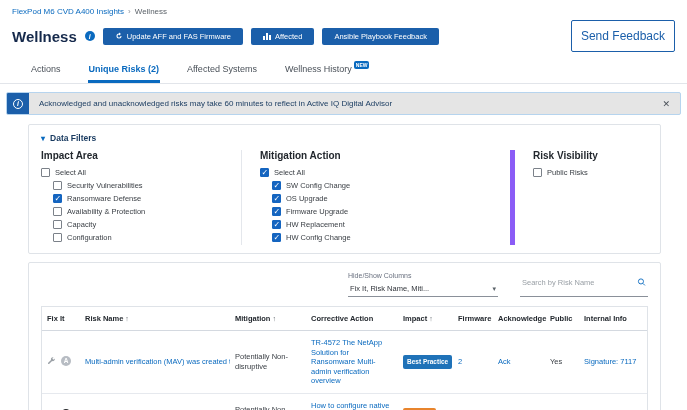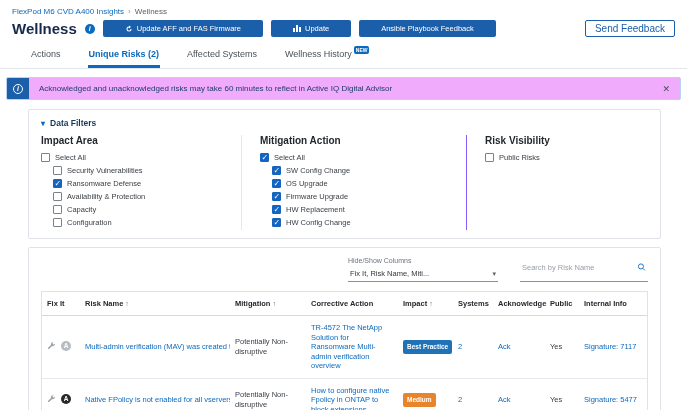--- a/index.html
+++ b/index.html
@@ -11,51 +11,51 @@
   .breadcrumb { padding:7px 12px 0; font-size:8px; display:flex; gap:4px; align-items:center; }
   .breadcrumb .link { color:#0a6abf; cursor:pointer; }
   .breadcrumb .sep { color:#8a9099; }
   .breadcrumb .current { color:#5b6269; }
 
   
   .header-row { display:flex; align-items:center; padding:4px 12px 3px; gap:8px; }
   .page-title { font-size:15px; font-weight:bold; color:#15294b; }
   .info-dot { width:10px; height:10px; border-radius:50%; background:#0a6abf; color:#fff; font-size:7px;
               display:inline-flex; align-items:center; justify-content:center; font-style:italic; font-weight:bold; cursor:pointer; }
-  .btn-primary { background:#1b5faa; color:#fff; border:none; border-radius:2px; font-size:7.5px; padding:4px 22px;
+  .btn-primary { background:#1b5faa; color:#fff; border:none; border-radius:2px; font-size:7.5px; padding:4px 12px;
                  display:inline-flex; align-items:center; gap:4px; cursor:pointer; font-family:inherit; }
-  .btn-outline { background:#fff; color:#1b5faa; border:1px solid #1b5faa; border-radius:2px; font-size:10px;
-                 padding:2px 9px; cursor:pointer; margin-left:auto; font-family:inherit; }
+  .btn-outline { background:#fff; color:#1b5faa; border:1px solid #1b5faa; border-radius:2px; font-size:12px;
+                 padding:8px 9px; cursor:pointer; margin-left:auto; font-family:inherit; }
   .bars-icon { display:inline-flex; align-items:flex-end; gap:1px; height:7px; }
   .bars-icon i { width:2px; background:#fff; display:block; }
   .bars-icon i:nth-child(1){height:4px;} .bars-icon i:nth-child(2){height:7px;} .bars-icon i:nth-child(3){height:5px;}
 
   
   .tabs { display:flex; gap:26px; padding:6px 12px 0 30px; border-bottom:1px solid #e2e5ea; }
   .tab { font-size:9px; color:#4a5159; padding:3px 1px 6px; cursor:pointer; border-bottom:3px solid transparent; display:flex; align-items:flex-start; gap:2px; }
   .tab.active { color:#0a6abf; font-weight:bold; border-bottom-color:#0a6abf; }
   .new-badge { background:#0a6abf; color:#fff; font-size:5px; font-weight:bold; padding:1px 2px; border-radius:2px; transform:translateY(-3px); }
   .new-badge:empty { display:none; }
 
   
-  .banner { margin:8px 6px 0; background:#f0abfc; border:1px solid #b6d4ee; display:flex; align-items:stretch; height:23px; border-radius:2px; overflow:hidden; }
+  .banner { margin:8px 6px 0; background:#e5e5e5; border:1px solid #b6d4ee; display:flex; align-items:stretch; height:23px; border-radius:2px; overflow:hidden; }
   .banner-strip { width:22px; background:#1b5faa; display:flex; align-items:center; justify-content:center; flex:none; }
   .i-circle { width:10px; height:10px; border:1px solid #fff; border-radius:50%; color:#fff; font-size:7px; font-style:italic;
               display:flex; align-items:center; justify-content:center; font-weight:bold; }
   .banner-text { font-size:8px; color:#17395f; display:flex; align-items:center; padding:0 10px; flex:1; }
   .banner-close { color:#4a5159; font-size:9px; align-self:center; padding:0 10px; cursor:pointer; }
 
   
   .filters-panel { margin:9px 26px 0 28px; border:1px solid #dfe3e8; border-radius:2px; padding:8px 12px 8px; }
   .filters-title { display:flex; align-items:center; gap:5px; font-size:8.5px; font-weight:bold; color:#17395f; cursor:pointer; }
   .filters-caret { color:#0a6abf; font-size:8px; }
   .filters-cols { display:flex; margin-top:7px; }
   .fgroup-1 { width:200px; }
   .fgroup-2 { width:225px; border-left:1px solid #e4e7ec; padding-left:18px; }
-  .fgroup-3 { flex:1; border-left:1px solid #8b5cf6; padding-left:18px; }
+  .fgroup-3 { flex:1; border-left:5px solid #8b5cf6; padding-left:18px;margin-left:44px; }
   .fgroup-title { font-size:10px; font-weight:bold; color:#23282e; margin-bottom:6px; }
   .opt { display:flex; align-items:center; gap:5px; margin:2px 0; padding:1px 0; font-size:7.5px; color:#3c4147; cursor:pointer; }
   .opt.sub { margin-left:12px; }
   .cb { width:9px; height:9px; border:1px solid #7b8189; border-radius:1px; background:#fff; display:inline-block; position:relative; flex:none; }
   .cb.checked { background:#1565c0; border-color:#1565c0; }
   .cb.checked::after { content:"✓"; color:#fff; font-size:8px; position:absolute; left:0.5px; top:-1.5px; line-height:9px; }
 
   
   .table-panel { margin:8px 26px 8px 28px; border:1px solid #dfe3e8; border-radius:2px; padding:9px 12px 10px; }
   .table-controls { display:flex; justify-content:flex-end; align-items:flex-end; gap:22px; padding-bottom:9px; }
@@ -103,21 +103,21 @@
           <path fill="#fff" d="M8 3a5 5 0 1 0 5 5h-2a3 3 0 1 1-3-3v2l4-3-4-3z"></path>
         </svg>
       <span>Update AFF and FAS Firmware</span>
     </button>
     <button class="btn-primary">
       <span class="bars-icon">
           <i></i>
           <i></i>
           <i></i>
         </span>
-      <span>Update</span>
+      <span>Affected</span>
     </button>
     <button class="btn-primary">
       <span>Ansible Playbook Feedback</span>
     </button>
     <button class="btn-outline">Send Feedback</button>
   </div>
 
   <div class="tabs">
     <div class="tab">
       <span>Actions</span>
@@ -248,21 +248,21 @@
             <col style="width:34px">
             <col style="width:68px">
         </colgroup>
         <thead>
           <tr>
             <th><span>Fix It</span></th>
             <th><span>Risk Name</span><span class="sort">↑</span></th>
             <th><span>Mitigation</span><span class="sort">↑</span></th>
             <th><span>Corrective Action</span></th>
             <th><span>Impact</span><span class="sort">↑</span></th>
-            <th><span>Systems</span></th>
+            <th><span>Firmware</span></th>
             <th><span>Acknowledge</span></th>
             <th><span>Public</span></th>
             <th><span>Internal Info</span></th>
           </tr>
         </thead>
         <tbody>
           <tr>
             <td>
               <span class="fixit-icons">
                 <span class="wrench">

